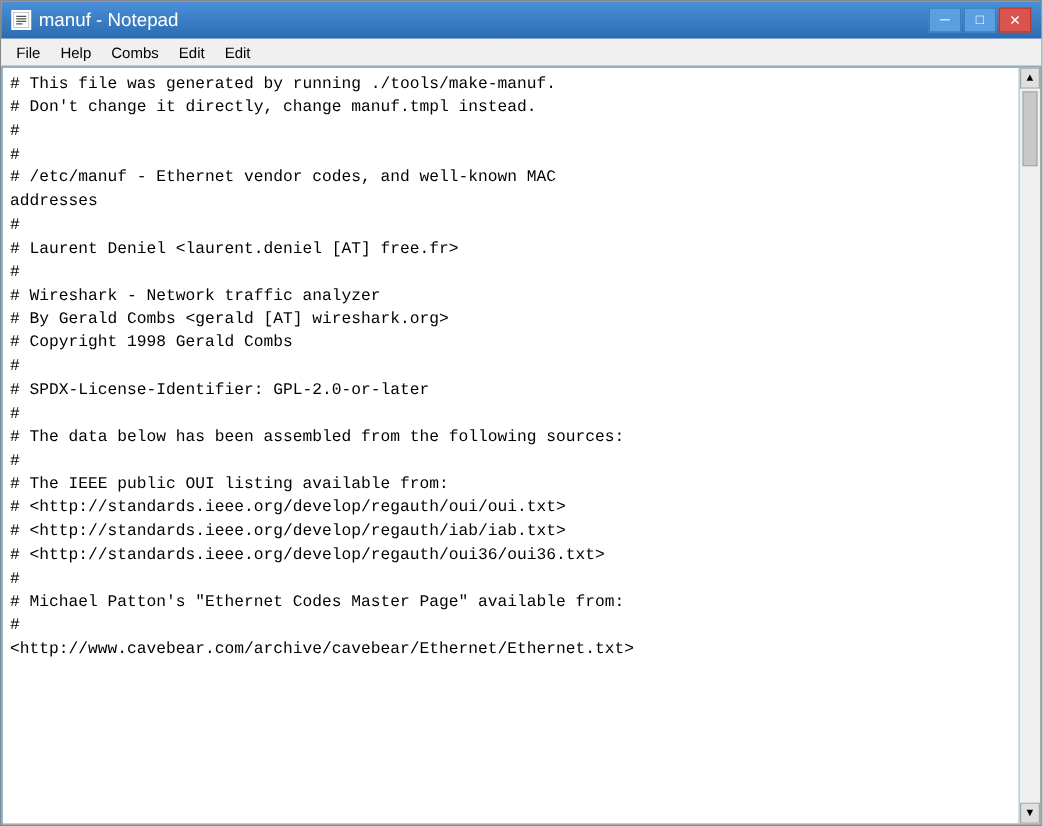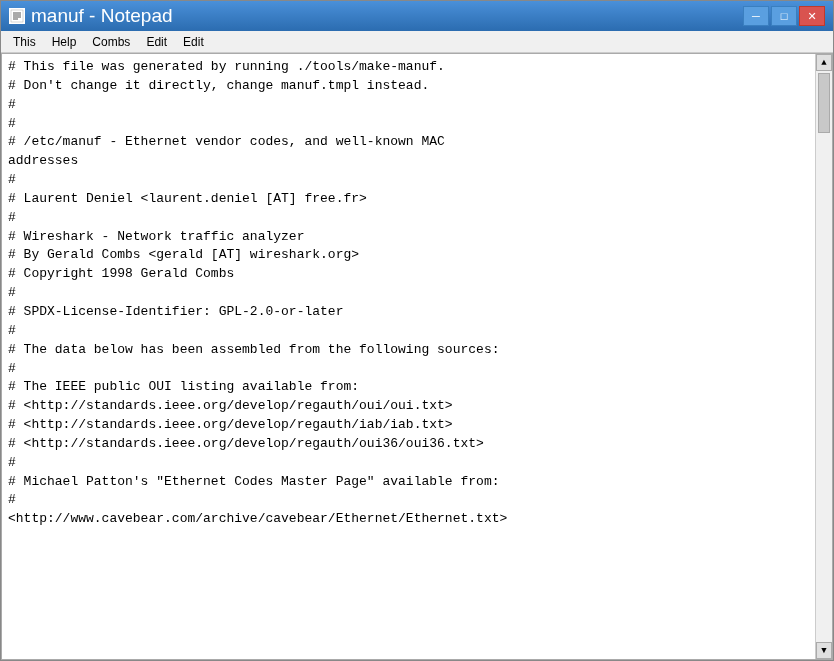--- a/index.html
+++ b/index.html
@@ -48,21 +48,21 @@
       background: #fff;
       display: flex;
       align-items: center;
       justify-content: center;
       font-size: 10px;
     }
 
     .title-bar-text {
       color: white;
       font-family: 'Segoe UI', Arial, sans-serif;
-      font-size: 19px;
+      font-size: 15px;
       font-weight: normal;
       text-align: right;
     }
 
     .title-bar-buttons {
       display: flex;
       gap: 2px;
     }
 
     .tb-btn {
@@ -183,21 +183,21 @@
       <span class="title-bar-text">manuf - Notepad</span>
     </div>
     <div class="title-bar-buttons">
       <button class="tb-btn">─</button>
       <button class="tb-btn">□</button>
       <button class="tb-btn close">✕</button>
     </div>
   </div>
 
   <div class="menu-bar">
-    <span class="menu-item">This</span>
+    <span class="menu-item">File</span>
     <span class="menu-item">Help</span>
     <span class="menu-item">Combs</span>
     <span class="menu-item">Edit</span>
     <span class="menu-item">Edit</span>
   </div>
 
   <div class="editor-container">
     <textarea class="editor-content" spellcheck="false" style=""># This file was generated by running ./tools/make-manuf.
 # Don't change it directly, change manuf.tmpl instead.
 #

